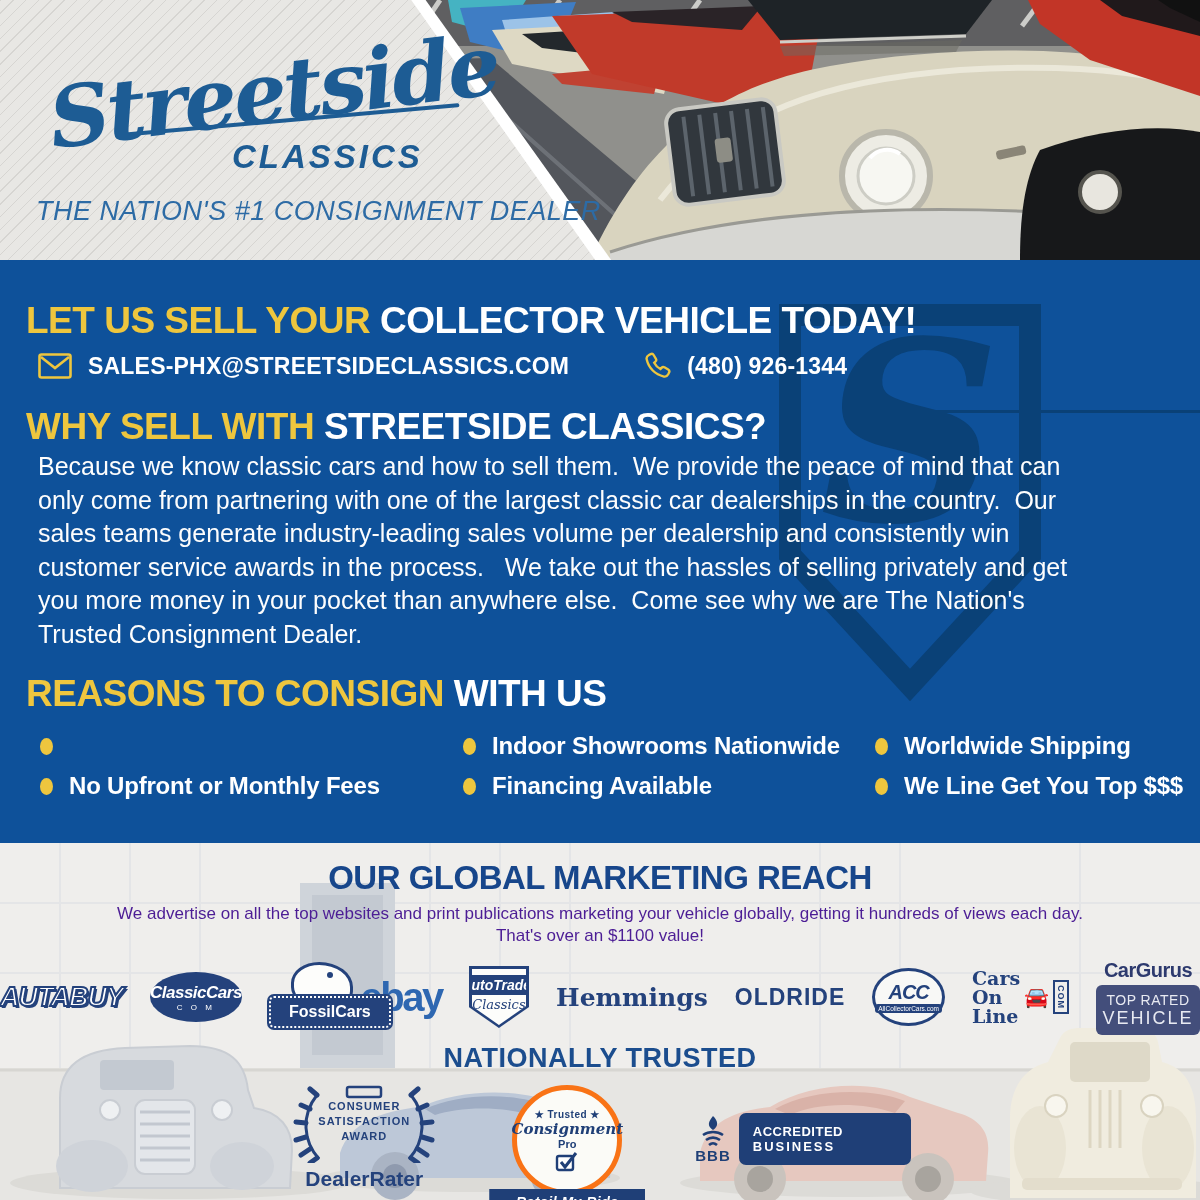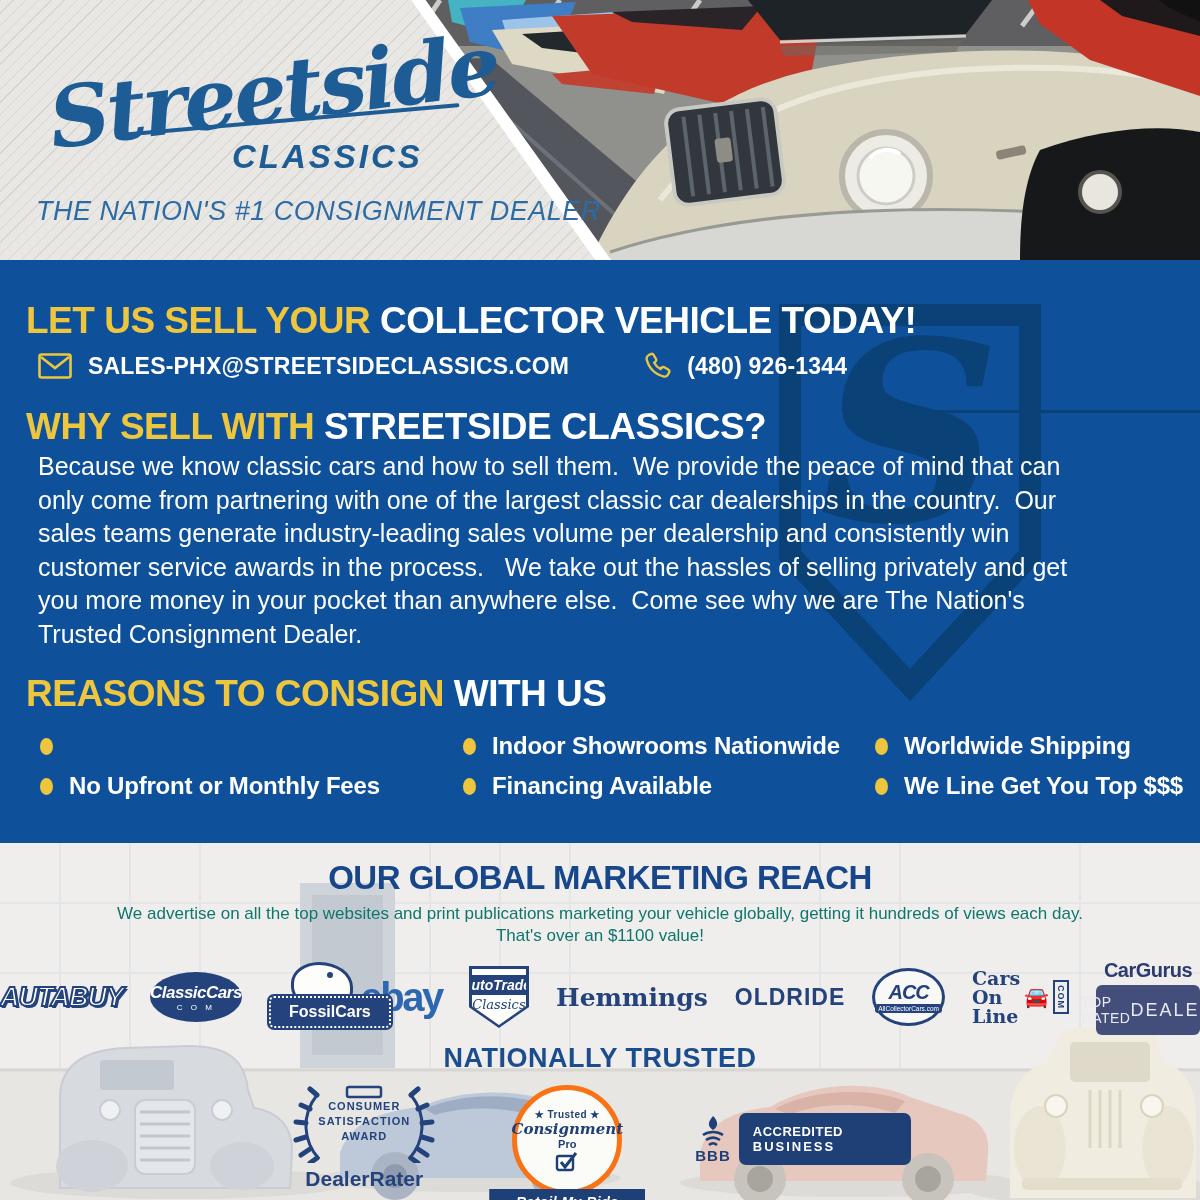--- a/index.html
+++ b/index.html
@@ -45,21 +45,21 @@
   .bullet{display:flex;align-items:center;gap:16px;height:40px;}
   .dot{width:13px;height:17px;border-radius:50%;background:#eec63e;flex:0 0 auto;}
   .bullet .bl{color:#ffffff;font-size:24px;font-weight:bold;white-space:nowrap;letter-spacing:-.2px;}
 
   
   .bottom{position:absolute;left:0;top:843px;width:1200px;height:357px;background:#f1f0ee;overflow:hidden;}
   .bottom-bg{position:absolute;left:0;top:0;width:1200px;height:357px;}
   .mk-head{position:absolute;left:0;top:16px;width:1200px;text-align:center;
     font-size:33px;font-weight:bold;color:#17468b;letter-spacing:-.5px;}
   .mk-sub{position:absolute;left:0;top:60px;width:1200px;text-align:center;
-    font-size:17px;line-height:22px;color:#0f766e;font-weight:500;}
+    font-size:17px;line-height:22px;color:#4c1d95;font-weight:500;}
   .logo-row{position:absolute;left:0;top:112px;width:1200px;height:84px;display:flex;
     justify-content:center;align-items:center;gap:27px;}
   .nt-head{position:absolute;left:0;top:200px;width:1200px;text-align:center;
     font-size:27px;font-weight:bold;color:#1b4d8e;letter-spacing:.5px;}
   .badge-row{position:absolute;left:0;top:242px;width:1200px;display:flex;
     justify-content:center;align-items:flex-start;gap:48px;}
 
   
   .lg{display:flex;flex-direction:column;align-items:center;justify-content:center;}
   .lg-autabuy{font-size:27px;font-weight:bold;font-style:italic;text-transform:uppercase;
@@ -90,21 +90,21 @@
   .acc .a1{font-size:20px;font-weight:bold;font-style:italic;color:#24427c;letter-spacing:-1px;}
   .acc .a2{font-size:6.5px;color:#fff;background:#24427c;padding:1px 3px;border-radius:3px;}
   .carsonline{display:flex;align-items:center;gap:4px;}
   .carsonline .col-txt{font-family:"DejaVu Serif",serif;font-weight:bold;color:#24427c;
     font-size:19px;line-height:19px;text-align:left;}
   .carsonline .car-glyph{font-size:20px;color:#24427c;}
   .carsonline .com{writing-mode:vertical-rl;font-size:9px;font-weight:bold;color:#24427c;
     border:2px solid #24427c;padding:3px 1px;letter-spacing:1px;}
   .cargurus .cg-word{font-size:20px;font-weight:bold;color:#2d3a6e;letter-spacing:-.5px;}
   .cargurus .cg-badge{margin-top:3px;width:104px;height:50px;background:#434e7b;border-radius:6px;
-    display:flex;flex-direction:row;align-items:center;justify-content:center;color:#e8eaf2;}
+    display:flex;flex-direction:column;align-items:center;justify-content:center;color:#e8eaf2;}
   .cargurus .cg1{font-size:14px;letter-spacing:.5px;}
   .cargurus .cg2{font-size:18px;letter-spacing:2px;}
 
   
   .dr{width:150px;display:flex;flex-direction:column;align-items:center;}
   .dr .wreath{position:relative;width:150px;height:78px;}
   .dr .wtxt{position:absolute;left:0;top:14px;width:150px;text-align:center;color:#24427c;
     font-size:11px;font-weight:bold;letter-spacing:1px;line-height:15px;}
   .dr .drname{font-size:21px;font-weight:bold;color:#24427c;margin-top:4px;}
   .rmr{width:160px;display:flex;flex-direction:column;align-items:center;}
@@ -361,21 +361,21 @@
           <div>Cars</div>
           <div>On Line</div>
         </div>
         <span class="car-glyph">🚘</span>
         <span class="com">COM</span>
       </div>
       <div class="lg cargurus">
         <span class="cg-word">CarGurus</span>
         <span class="cg-badge">
           <span class="cg1">TOP RATED</span>
-          <span class="cg2">DEALER</span>
+          <span class="cg2">VEHICLE</span>
         </span>
       </div>
     </div>
 
     <div class="nt-head">NATIONALLY TRUSTED</div>
 
     <div class="badge-row">
       <div class="dr">
         <div class="wreath">
           <svg width="150" height="78" viewBox="0 0 150 78">

